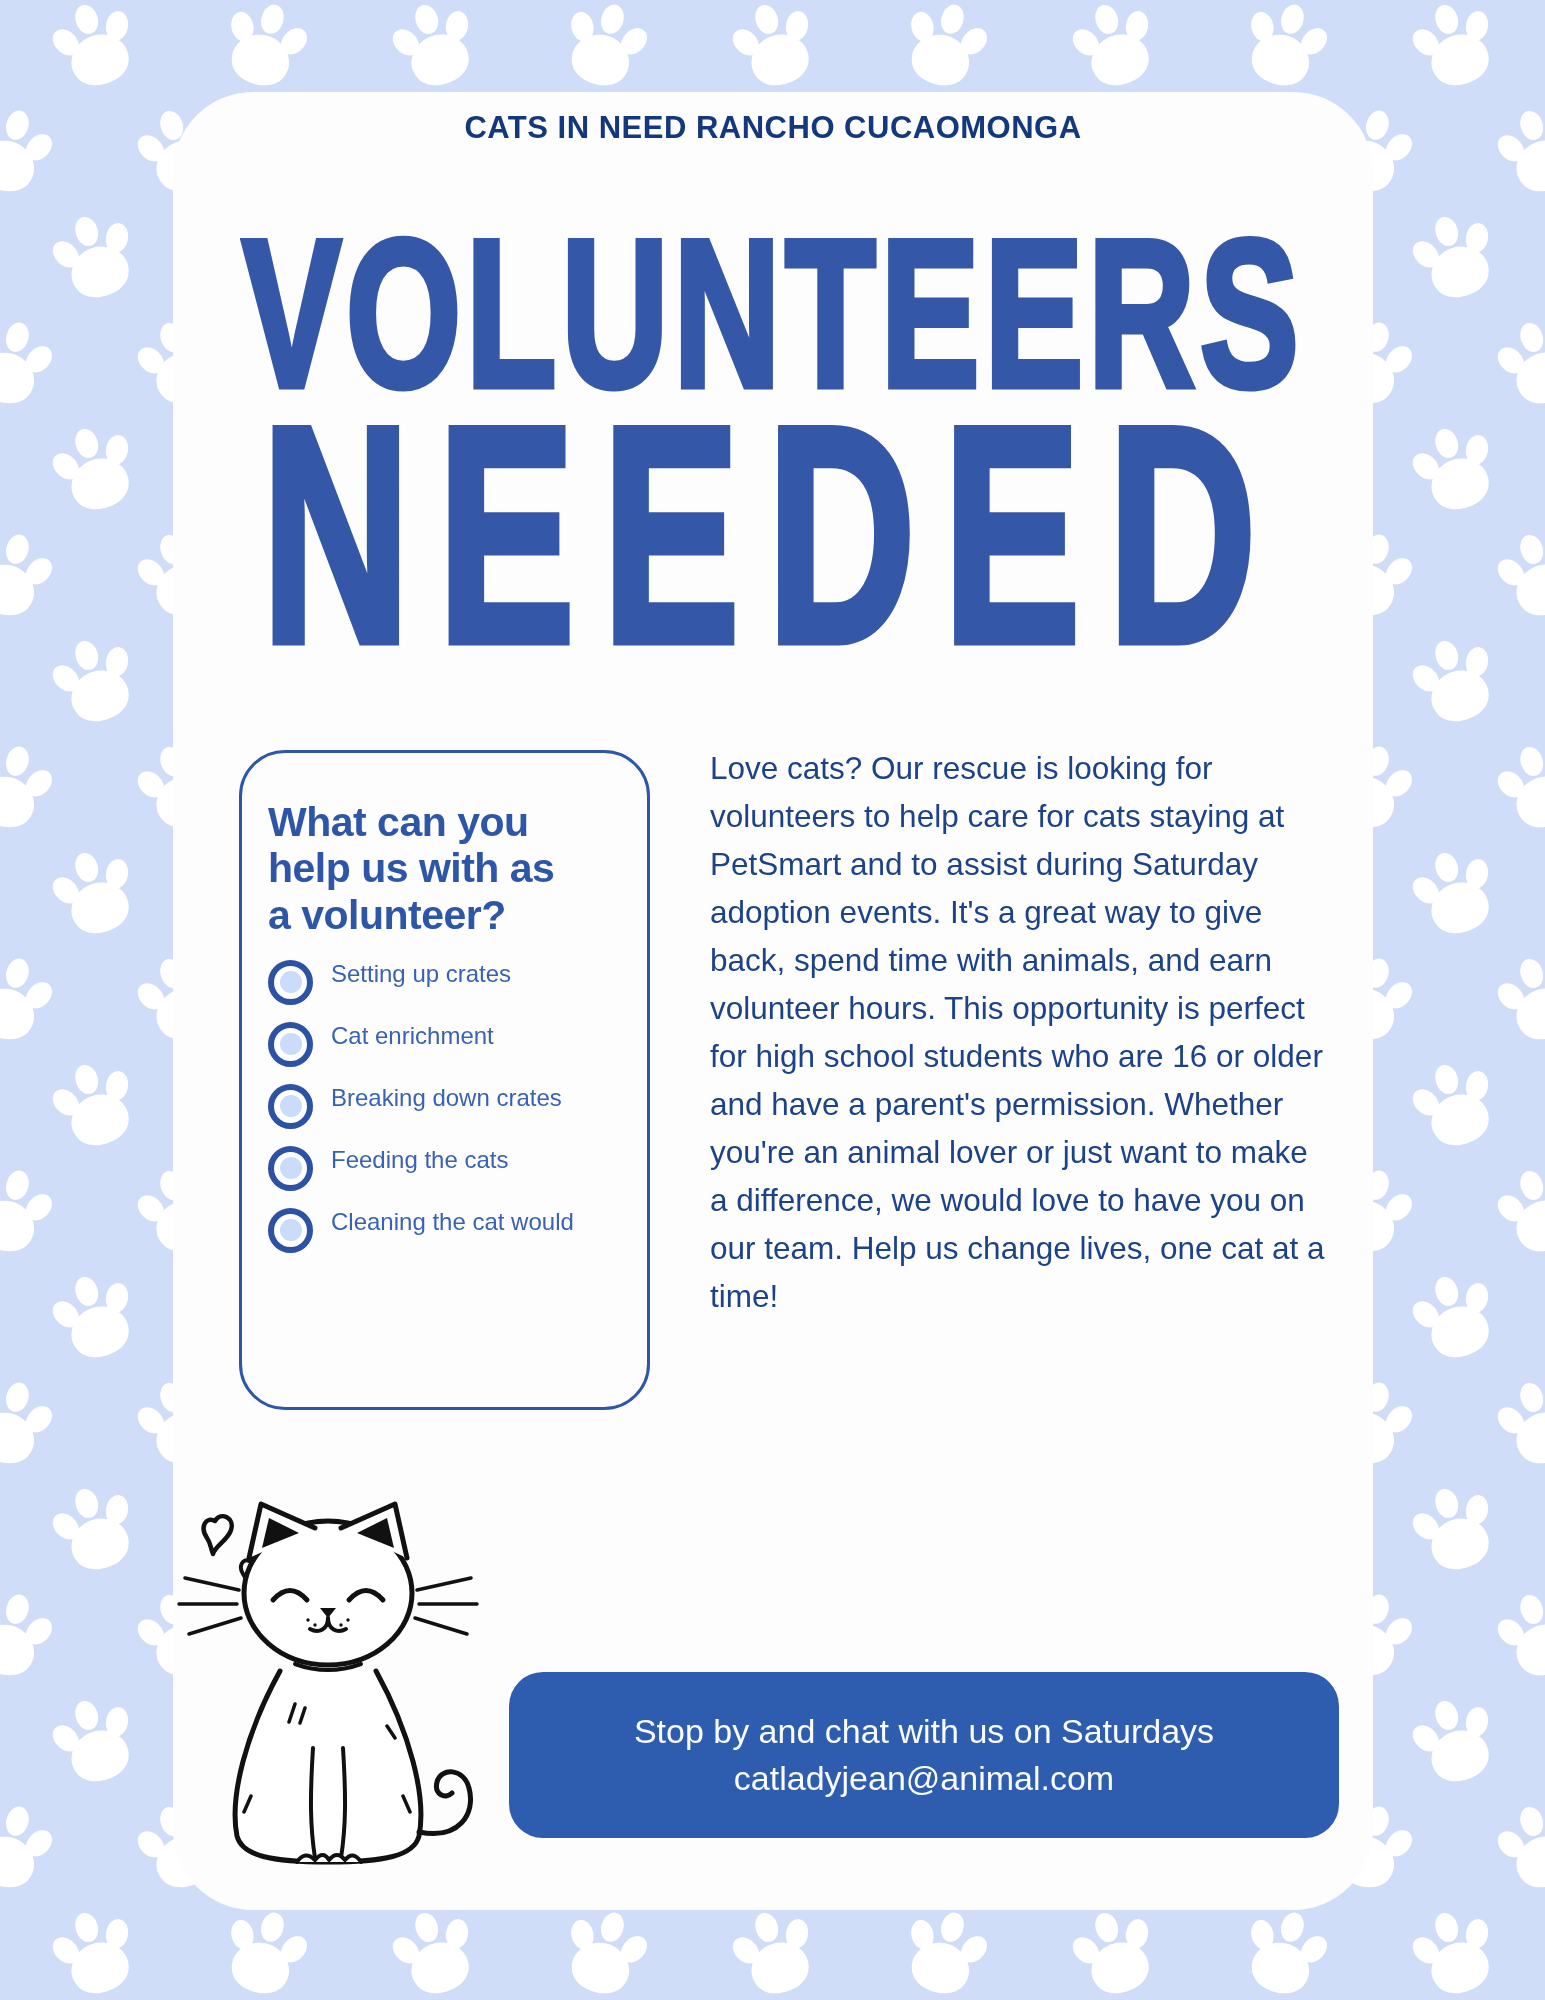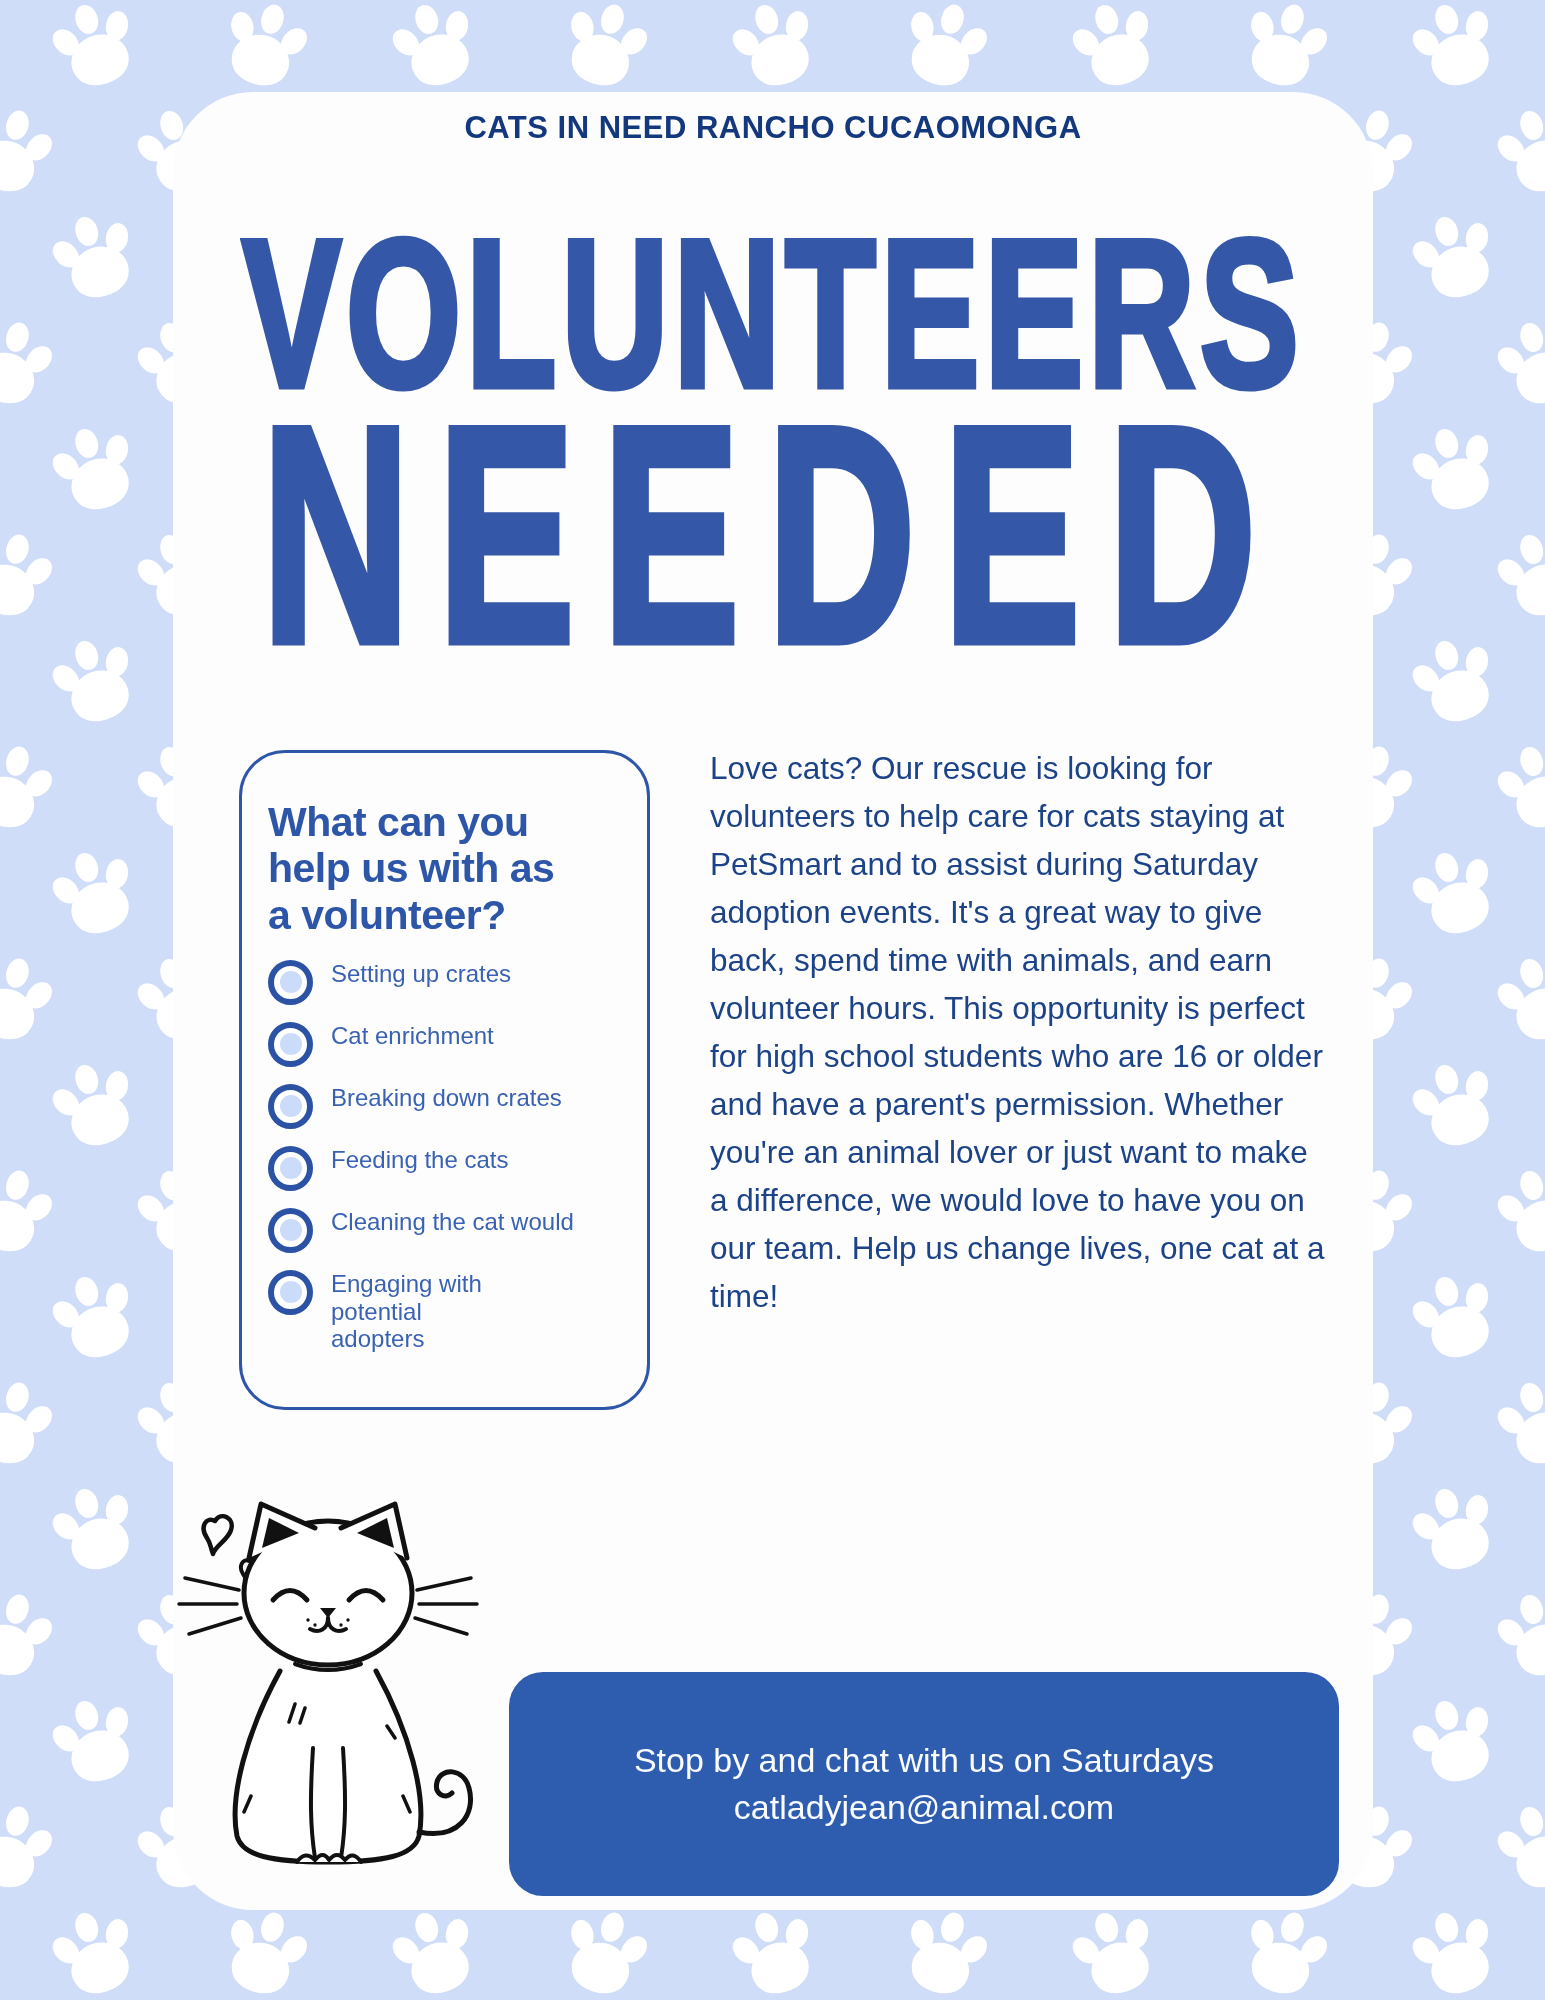--- a/index.html
+++ b/index.html
@@ -29,21 +29,21 @@
   .tasks-heading span{display:block;}
   .task-list{margin-top:22px;}
   .task-row{display:flex;align-items:flex-start;gap:18px;margin-bottom:17px;}
   .check-circle{flex:0 0 auto;width:45px;height:45px;border:6px solid var(--ring_blue);
        border-radius:50%;display:flex;align-items:center;justify-content:center;background:#fff;}
   .check-dot{width:22px;height:22px;border-radius:50%;background:var(--dot_blue);}
   .task-label{color:var(--item_blue);font-size:24px;font-weight:500;line-height:1.15;}
   .task-label.narrow{max-width:168px;}
   .para{position:absolute;left:537px;top:652px;width:620px;color:var(--paragraph_blue);
        font-size:31.5px;font-weight:500;line-height:48px;}
-  .cta{position:absolute;left:336px;top:1580px;width:830px;height:224px;background:var(--cta_bg);
+  .cta{position:absolute;left:336px;top:1580px;width:830px;height:166px;background:var(--cta_bg);
        border-radius:34px;color:var(--cta_text);text-align:center;
        display:flex;flex-direction:column;justify-content:center;gap:2px;
        font-size:34px;font-weight:500;line-height:45px;}
   .cat{position:absolute;left:4px;top:1404px;width:302px;height:390px;}
 </style>
 </head>
 <body>
 
 <div class="page">
 
@@ -1167,26 +1167,20 @@
               <span class="check-dot"></span>
             </span>
           <span class="task-label">Feeding the cats</span>
         </div>
         <div class="task-row">
           <span class="check-circle">
               <span class="check-dot"></span>
             </span>
           <span class="task-label">Cleaning the cat would</span>
         </div>
-        <div class="task-row">
-          <span class="check-circle">
-              <span class="check-dot"></span>
-            </span>
-          <span class="task-label narrow">Engaging with potential adopters</span>
-        </div>
       </div>
     </div>
 
     <p class="para">Love cats? Our rescue is looking for volunteers to help care for cats staying at PetSmart and to assist during Saturday adoption events. It's a great way to give back, spend time with animals, and earn volunteer hours. This opportunity is perfect for high school students who are 16 or older and have a parent's permission. Whether you're an animal lover or just want to make a difference, we would love to have you on our team. Help us change lives, one cat at a time!</p>
 
     <svg class="cat" viewBox="0 0 302 390" fill="none" stroke="#111111" stroke-width="5" stroke-linecap="round" stroke-linejoin="round">
 
       <path d="M30,42 C22,30 30,20 38,25 C44,15 58,22 54,34 C51,44 38,50 36,58 C33,50 34,48 30,42 Z" stroke-width="4.5" fill="none"></path>
       <path d="M66,78 C61,70 66,62 72,65 C76,58 85,63 83,71 C81,78 72,81 71,87 C69,82 69,82 66,78 Z" stroke-width="4" fill="none"></path>
 

